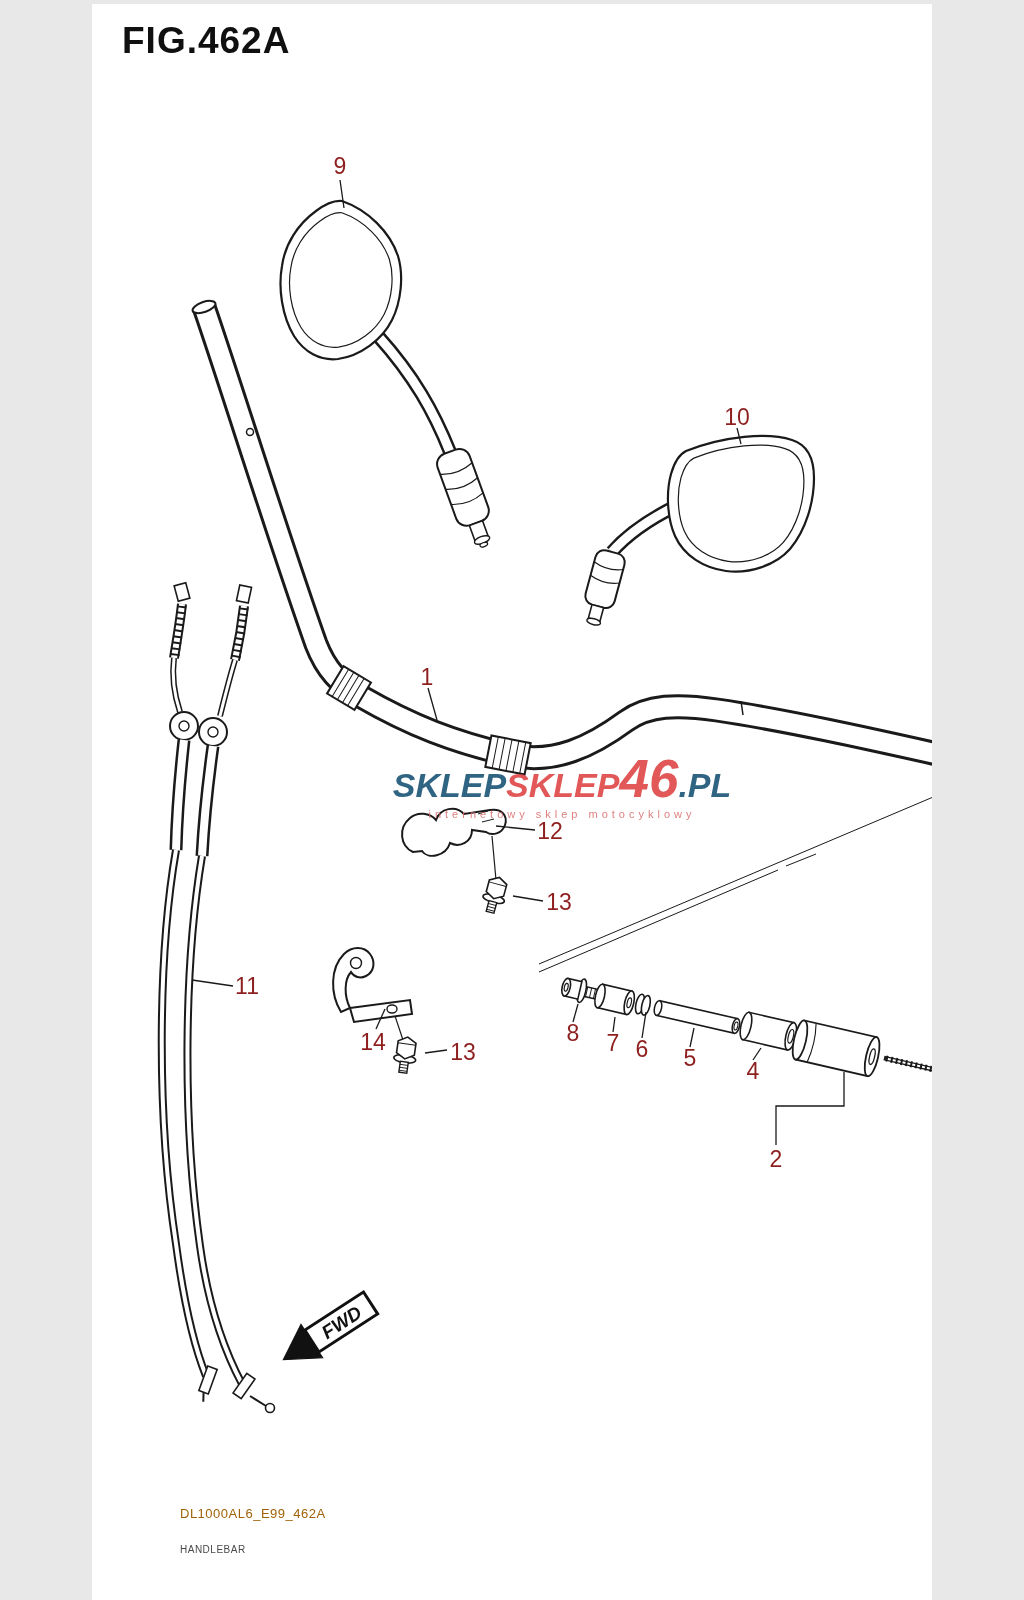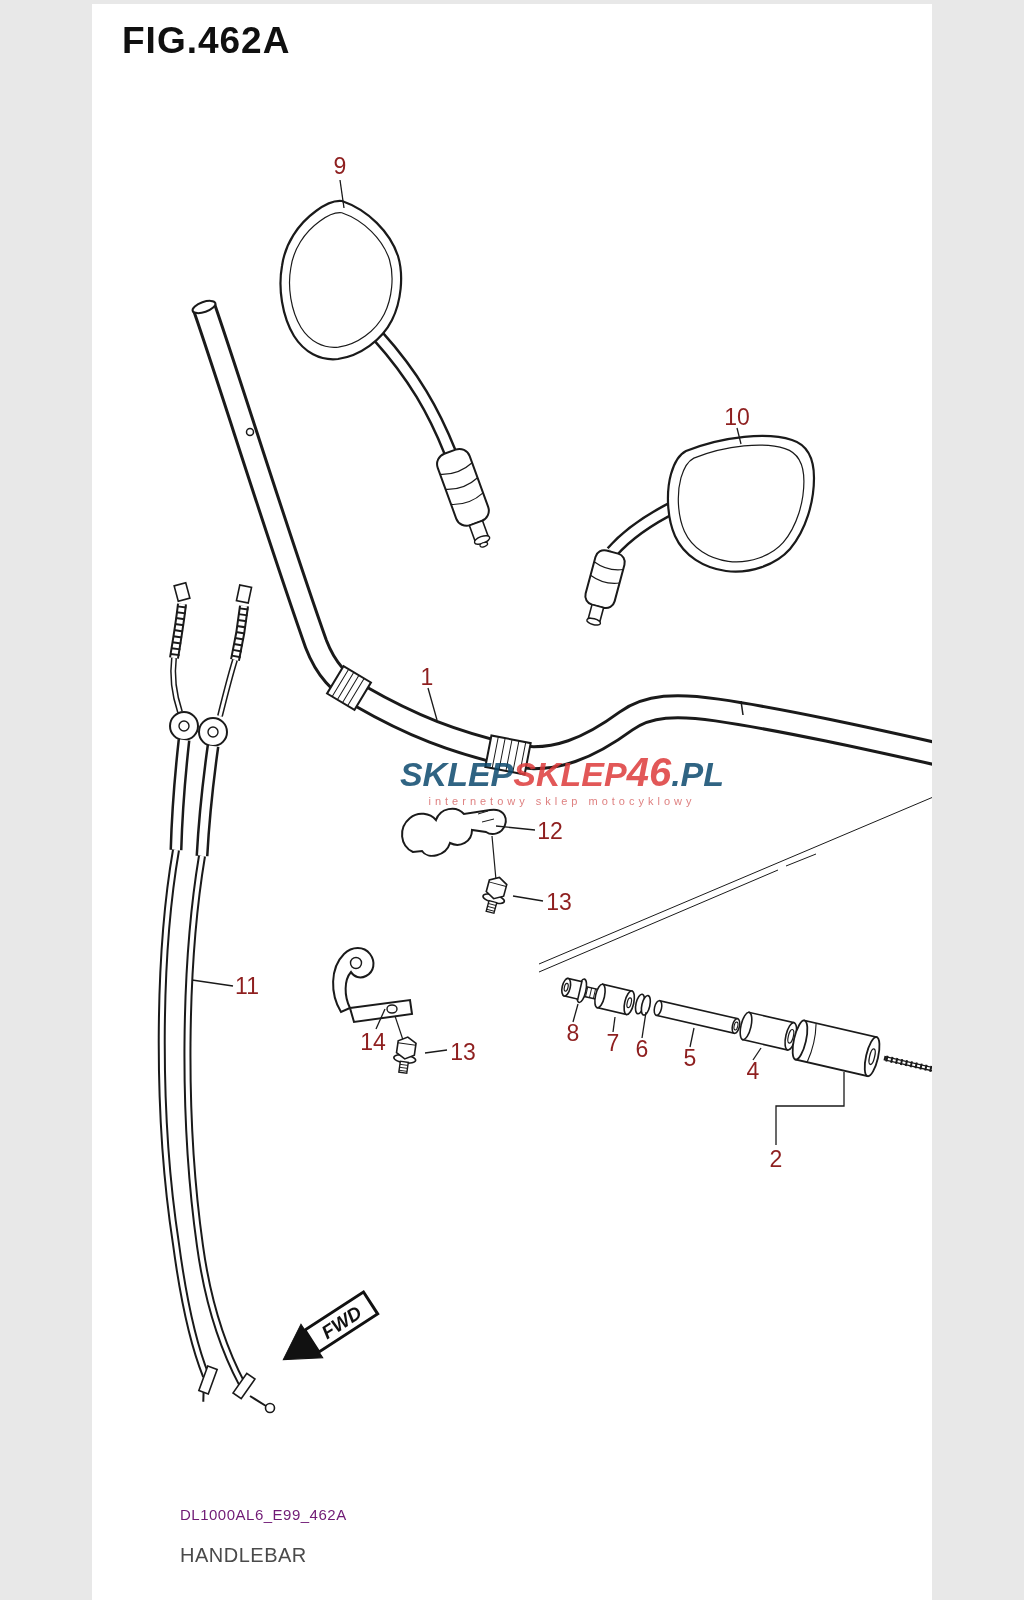--- a/index.html
+++ b/index.html
@@ -6,24 +6,24 @@
   .stage{position:relative;width:840px;height:1600px;background:#ffffff;
          font-family:"Liberation Sans",sans-serif;overflow:hidden;margin:4px auto}
   .fig-title{position:absolute;left:30px;top:16px;font-size:37px;font-weight:bold;
              color:#101010;letter-spacing:1px}
   svg.diagram{position:absolute;left:0;top:0}
   .watermark{position:absolute;left:280px;top:748px;width:380px;text-align:center;
              opacity:.85;pointer-events:none}
   .wm1{font-style:italic;font-weight:bold;font-size:34px;line-height:1;white-space:nowrap}
   .wm-gray{color:#0c4a6e}
   .wm-red{color:#dd3b3b}
-  .wm-num{font-size:40px}
+  .wm-num{font-size:53px}
   .wm2{margin-top:3px;font-size:11px;letter-spacing:4px;color:#d96a6a;}
-  .footer-code{position:absolute;left:88px;top:1502px;font-size:15px;color:#701a75;letter-spacing:.5px}
-  .footer-name{position:absolute;left:88px;top:1540px;font-size:20px;color:#4a4a4a;letter-spacing:.5px}
+  .footer-code{position:absolute;left:88px;top:1502px;font-size:13px;color:#a16207;letter-spacing:.5px}
+  .footer-name{position:absolute;left:88px;top:1540px;font-size:10px;color:#4a4a4a;letter-spacing:.5px}
   .co{font-size:23px;fill:#8e1f1f;font-family:"Liberation Sans",sans-serif;text-anchor:middle}
   .fwdtxt{font-size:19px;font-weight:bold;font-style:italic;fill:#111;text-anchor:middle;
           font-family:"Liberation Sans",sans-serif}
 </style>
 </head>
 <body>
 
 <div class="stage">
 
   <div class="fig-title">FIG.462A</div>

